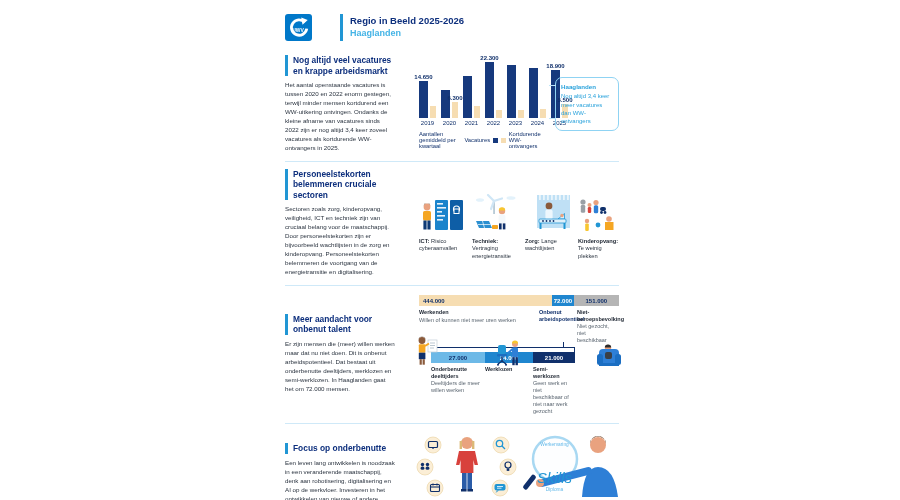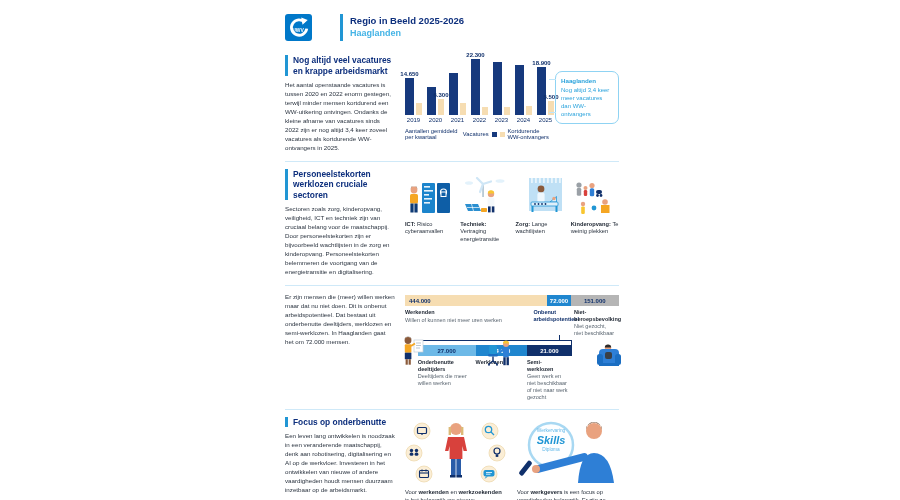--- a/index.html
+++ b/index.html
@@ -9,21 +9,21 @@
   .content{position:absolute;left:285px;top:12px;width:334px;}
 
   
   .hdr{display:flex;align-items:center;height:30px;margin-bottom:6px;}
   .logo{width:27px;height:27px;background:#0078c9;border-radius:3px;flex:none;display:flex;align-items:center;justify-content:center;}
   .hdr-bar{width:3px;height:27px;background:#2196d4;margin-left:28px;margin-right:7px;flex:none;}
   .hdr-title{font-size:9.5px;font-weight:bold;color:#0d2f7d;line-height:1.3;}
   .hdr-sub{font-size:9px;font-weight:bold;color:#45b4e6;line-height:1.2;}
 
   .divider{height:1px;background:#cfe9f8;}
-  .sec{display:flex;gap:10px;padding:7px 0 8px;}
+  .sec{display:flex;gap:24px;padding:7px 0 8px;align-items:center;}
   .col-l{width:110px;flex:none;}
   .sec-title{font-size:8.4px;font-weight:bold;color:#0d2f7d;line-height:1.25;border-left:3px solid #2196d4;padding-left:5px;margin-bottom:5px;}
   .sec-body{font-size:6.2px;line-height:1.45;color:#2b3440;}
   .col-r{flex:1;min-width:0;position:relative;}
 
   
   .chart-flex{display:flex;gap:6px;align-items:stretch;}
   .chart-main{flex:1;min-width:0;}
   .vc-chart{display:flex;align-items:flex-end;gap:5px;height:68px;}
   .vc-group{display:flex;flex-direction:column;align-items:center;}
@@ -68,21 +68,21 @@
   .bracket .d2{right:22%;top:3px;width:1px;height:5px;}
   .t-bar.bottom,.t-labels.bottom{margin-left:6%;width:72%;}
   .t-person{position:absolute;}
 
   
   .skills-row{display:flex;gap:10px;padding-top:2px;}
   .skill-block{flex:1;min-width:0;display:flex;flex-direction:column;align-items:center;}
   .fig{position:relative;width:108px;height:64px;}
   .lens-words{position:absolute;left:15px;top:9px;width:44px;display:flex;flex-direction:column;align-items:center;gap:0;pointer-events:none;}
   .lens-words .w-small{font-size:4.8px;color:#63b9e9;line-height:1.3;}
-  .lens-words .w-big{font-size:11px;font-weight:bold;font-style:italic;color:#2196d4;line-height:1.2;}
+  .lens-words .w-big{font-size:15px;font-weight:normal;font-style:italic;color:#2196d4;line-height:1.2;margin-top:21px;}
   .caption{font-size:5.8px;line-height:1.4;color:#2b3440;margin-top:5px;width:100%;}
   .caption .b{font-weight:bold;color:#1c2430;}
 </style>
 </head>
 <body>
 
 <div class="page">
   <div class="content">
 
     <div class="hdr">
@@ -207,21 +207,21 @@
             <span>Nog altijd 3,4 keer meer vacatures dan WW-ontvangers</span>
           </div>
         </div>
       </div>
     </div>
 
     <div class="divider"></div>
 
     <div class="sec">
       <div class="col-l">
-        <div class="sec-title">Personeelstekorten werklozen cruciale sectoren</div>
+        <div class="sec-title">Personeelstekorten belemmeren cruciale sectoren</div>
         <div class="sec-body">Sectoren zoals zorg, kinderopvang, veiligheid, ICT en techniek zijn van cruciaal belang voor de maatschappij. Door personeelstekorten zijn er bijvoorbeeld wachtlijsten in de zorg en kinderopvang. Personeelstekorten belemmeren de voortgang van de energietransitie en digitalisering.</div>
       </div>
       <div class="col-r">
         <div class="sector-row">
 
           <div class="sector-item">
             <div class="sector-ill">
               <svg width="46" height="40" viewBox="0 0 46 40">
                 <rect x="16" y="6" width="13" height="30" rx="1" fill="#1b84cc"></rect>
                 <rect x="31" y="6" width="13" height="30" rx="1" fill="#0e5ea6"></rect>
@@ -324,20 +324,21 @@
           </div>
 
         </div>
       </div>
     </div>
 
     <div class="divider"></div>
 
     <div class="sec">
       <div class="col-l">
+        <div class="sec-title">Meer aandacht voor onbenut talent</div>
         <div class="sec-body">Er zijn mensen die (meer) willen werken maar dat nu niet doen. Dit is onbenut arbeidspotentieel. Dat bestaat uit onderbenutte deeltijders, werklozen en semi-werklozen. In Haaglanden gaat het om 72.000 mensen.</div>
       </div>
       <div class="col-r">
         <div class="talent">
           <div class="t-bar top">
               <div class="t-seg left" style="width: 66.5667%; background: rgb(246, 221, 178); color: rgb(16, 48, 107);">444.000</div>
               <div class="t-seg" style="width: 10.7946%; background: rgb(31, 134, 207); color: rgb(255, 255, 255);">72.000</div>
               <div class="t-seg" style="width: 22.6387%; background: rgb(181, 181, 181); color: rgb(16, 48, 107);">151.000</div>
             </div>
           <div class="t-labels top">

